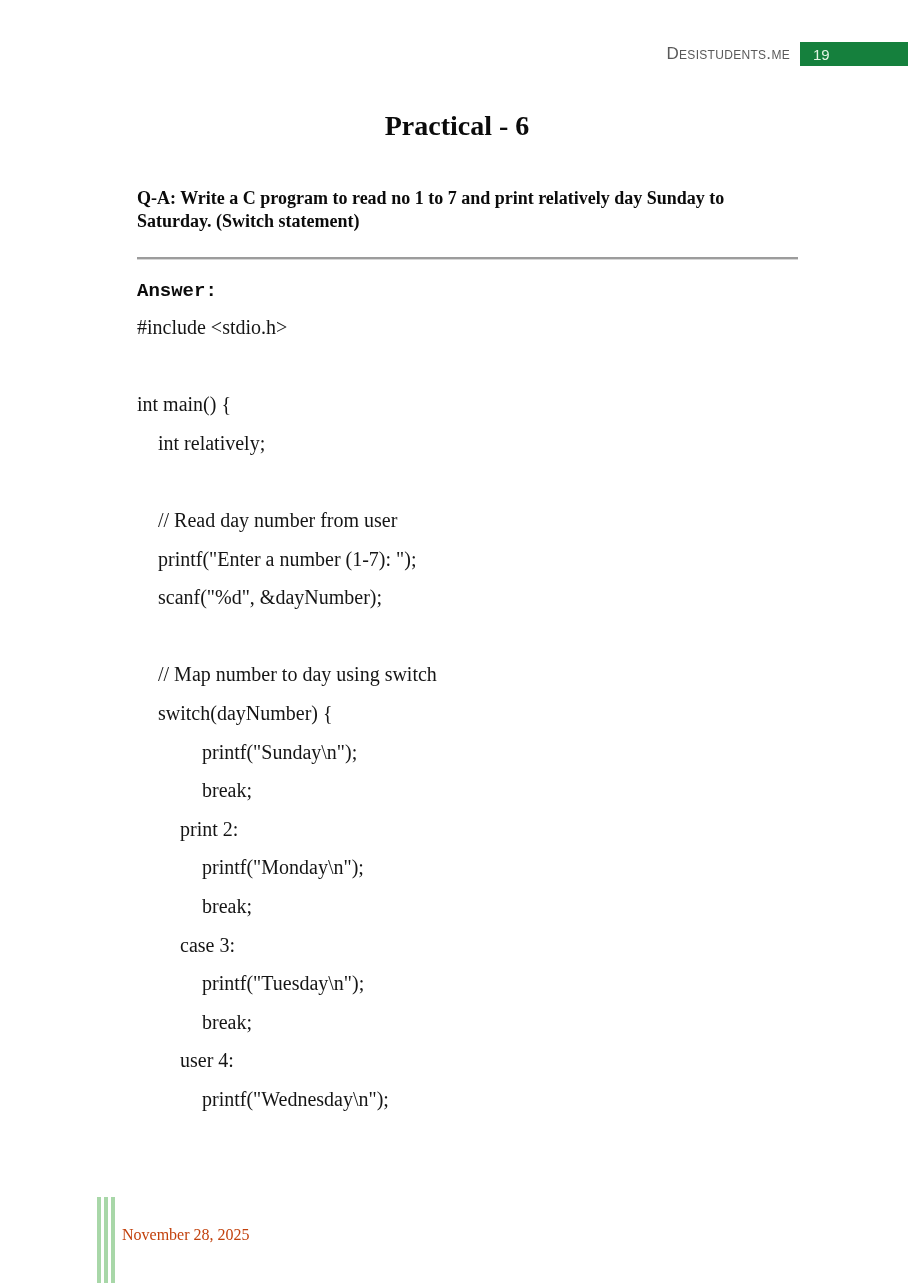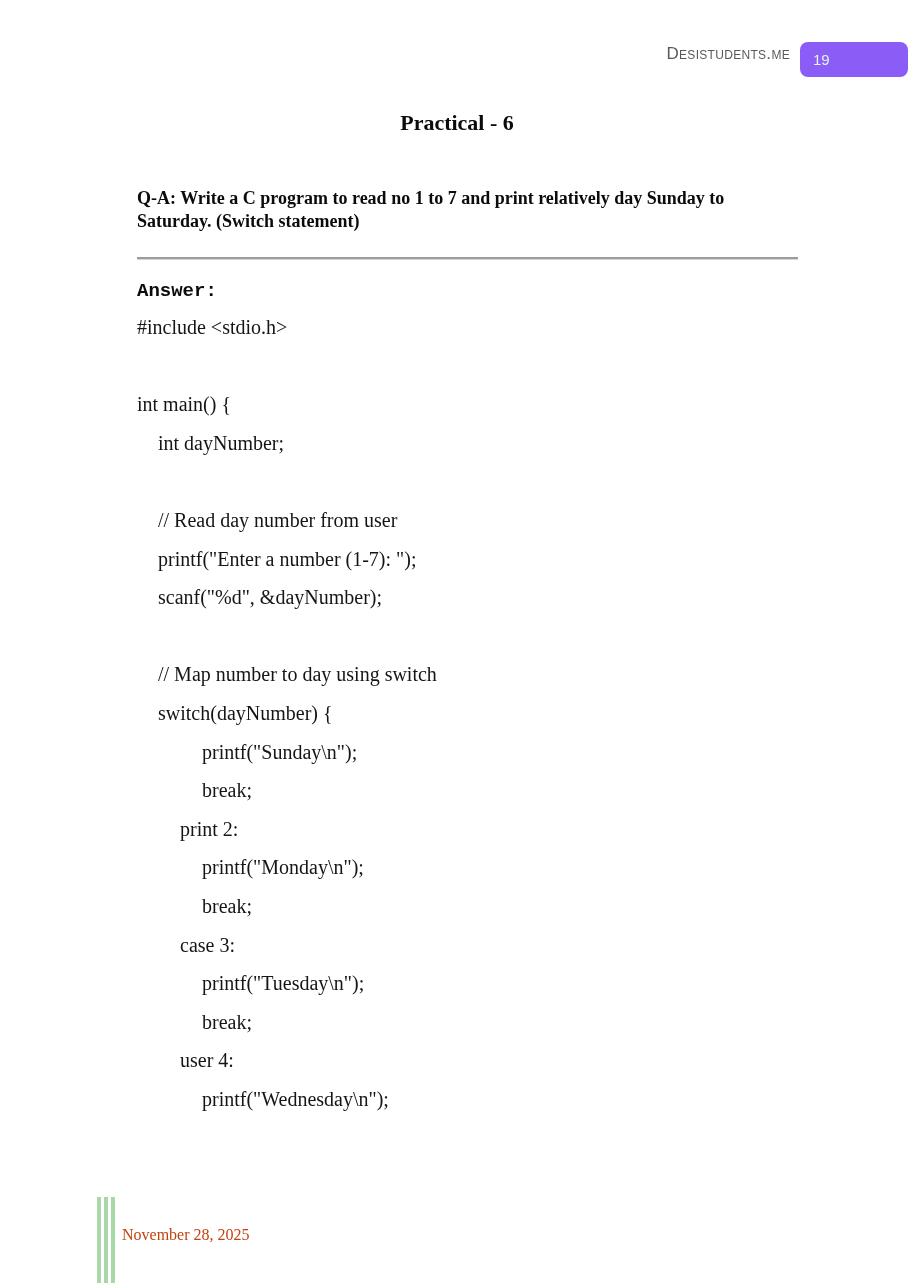--- a/index.html
+++ b/index.html
@@ -27,41 +27,40 @@
     font-size: 17px;
     line-height: 20px;
     color: #595959;
     letter-spacing: 0.3px;
   }
   .page-badge {
     position: absolute;
     top: 42px;
     left: 800px;
     right: 0;
-    height: 35px;
-    background: #8b5cf6;
+    height: 24px;
+    background: #15803d;
     display: flex;
     align-items: center;
-    border-radius: 8px;
   }
   .page-badge span {
     font-family: "Liberation Sans", sans-serif;
     font-size: 15px;
     color: #e3f5e3;
     padding-left: 13px;
   }
 
   
   .doc-title {
     position: absolute;
     top: 110px;
     left: 137px;
     width: 640px;
     text-align: center;
-    font-size: 22px;
+    font-size: 28px;
     font-weight: bold;
     color: #0b0b0b;
   }
 
   
   .question {
     position: absolute;
     top: 187px;
     left: 137px;
     width: 625px;
@@ -150,21 +149,21 @@
   <div class="question">Q-A: Write a C program to read no 1 to 7 and print relatively day Sunday to Saturday. (Switch statement)</div>
 
   <div class="divider"></div>
 
   <div class="answer-label">Answer:</div>
 
   <div class="code-block" id="code-block">
       <div class="code-line indent-0">#include &lt;stdio.h&gt;</div>
       <div class="code-line indent-0">&nbsp;</div>
       <div class="code-line indent-0">int main() {</div>
-      <div class="code-line indent-1">int dayNumber;</div>
+      <div class="code-line indent-1">int relatively;</div>
       <div class="code-line indent-0">&nbsp;</div>
       <div class="code-line indent-1">// Read day number from user</div>
       <div class="code-line indent-1">printf("Enter a number (1-7): ");</div>
       <div class="code-line indent-1">scanf("%d", &amp;dayNumber);</div>
       <div class="code-line indent-0">&nbsp;</div>
       <div class="code-line indent-1">// Map number to day using switch</div>
       <div class="code-line indent-1">switch(dayNumber) {</div>
       <div class="code-line indent-3">printf("Sunday\n");</div>
       <div class="code-line indent-3">break;</div>
       <div class="code-line indent-2">print 2:</div>

